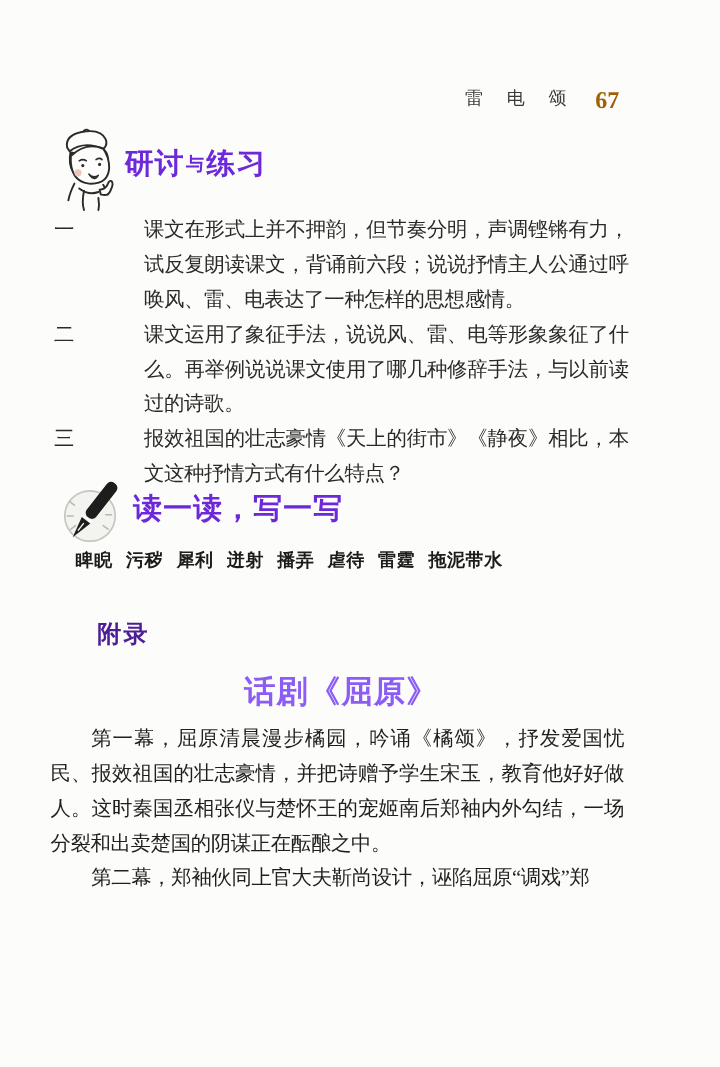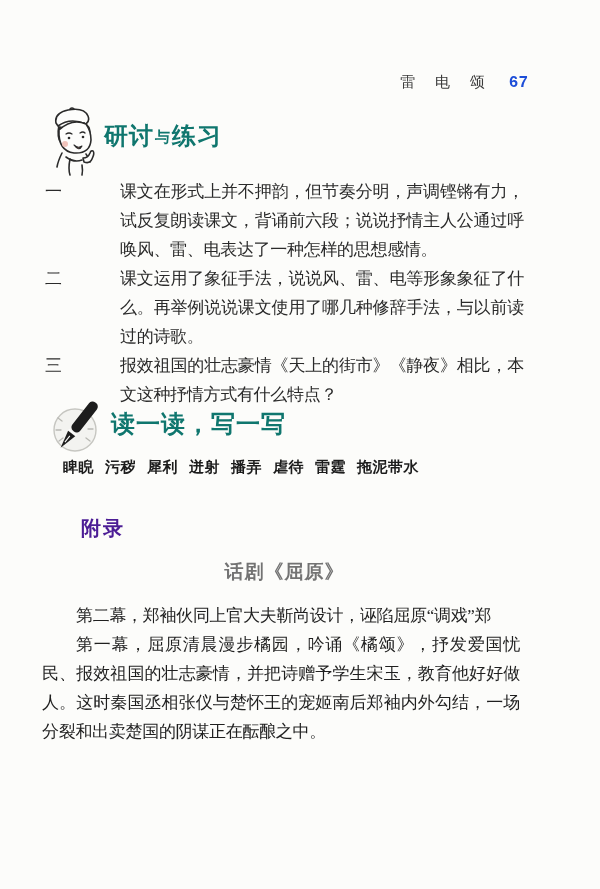--- a/index.html
+++ b/index.html
@@ -7,37 +7,37 @@
     position:relative;
     width:600px;height:889px;
     margin:0 auto;
     background:#fcfcfa;
     overflow:hidden;
     font-family:"Liberation Serif","DejaVu Serif",serif;
     color:#222;
   }
   
   .running-head{
-    position:absolute;top:73px;right:72px;
-    display:flex;align-items:center;gap:16px;
+    position:absolute;top:73px;right:84px;
+    display:flex;align-items:flex-start;gap:16px;
   }
   .lesson-title{
     font-size:15px;color:#3a3a3a;letter-spacing:8px;
     font-family:"Liberation Serif","DejaVu Serif",serif;
   }
   .page-number{
-    font-size:16px;font-weight:bold;color:#1d4ed8;
-    font-family:Liberation Mono, monospace;
+    font-size:20px;font-weight:bold;color:#a16207;
+    font-family:Liberation Serif, serif;
   }
   
   .section-icon{position:absolute;}
   .heading{
     position:absolute;
     font-family:"DejaVu Sans","Liberation Sans",sans-serif;
-    font-weight:bold;color:#0f766e;letter-spacing:1px;
+    font-weight:bold;color:#6d28d9;letter-spacing:1px;
     font-size:24px;line-height:1;
   }
   .heading .small-connector{font-size:15px;vertical-align:2px;margin:0 1px;font-weight:bold;}
   
   .exercises{
     position:absolute;top:177px;left:45px;width:479px;
     font-size:17px;line-height:29px;letter-spacing:-0.3px;color:#2a2a2a;
   }
   .ex-item{display:flex;}
   .ex-num{width:35px;flex:0 0 35px;color:#2a2a2a;}
@@ -51,21 +51,21 @@
   
   .appendix-heading{
     position:absolute;top:515px;left:81px;
     font-family:"DejaVu Sans","Liberation Sans",sans-serif;
     font-weight:bold;font-size:20px;color:#4c1d95;letter-spacing:2px;
   }
   .play-title{
     position:absolute;top:559px;left:45px;width:479px;
     text-align:center;
     font-family:"DejaVu Sans","Liberation Sans",sans-serif;
-    font-weight:bold;font-size:19px;color:#737373;letter-spacing:1px;
+    font-weight:bold;font-size:26px;color:#8b5cf6;letter-spacing:1px;
   }
   .appendix-body{
     position:absolute;top:601px;left:42px;width:478px;
     font-size:17px;line-height:29px;letter-spacing:-0.3px;
     color:#1f1f1f;text-align:justify;
   }
   .appendix-body p{margin:0;text-indent:2em;}
 </style>
 </head>
 <body>
@@ -170,18 +170,18 @@
 
       <span class="vocab-word">拖泥带水</span>
     </div>
 
   <div class="appendix-heading">附录</div>
   <div class="play-title">话剧《屈原》</div>
 
   <div class="appendix-body">
 
 
+      <p>第一幕，屈原清晨漫步橘园，吟诵《橘颂》，抒发爱国忧民、报效祖国的壮志豪情，并把诗赠予学生宋玉，教育他好好做人。这时秦国丞相张仪与楚怀王的宠姬南后郑袖内外勾结，一场分裂和出卖楚国的阴谋正在酝酿之中。</p>
+
       <p>第二幕，郑袖伙同上官大夫靳尚设计，诬陷屈原“调戏”郑</p>
-
-      <p>第一幕，屈原清晨漫步橘园，吟诵《橘颂》，抒发爱国忧民、报效祖国的壮志豪情，并把诗赠予学生宋玉，教育他好好做人。这时秦国丞相张仪与楚怀王的宠姬南后郑袖内外勾结，一场分裂和出卖楚国的阴谋正在酝酿之中。</p>
     </div>
 
 </div>
 
 </body></html>

